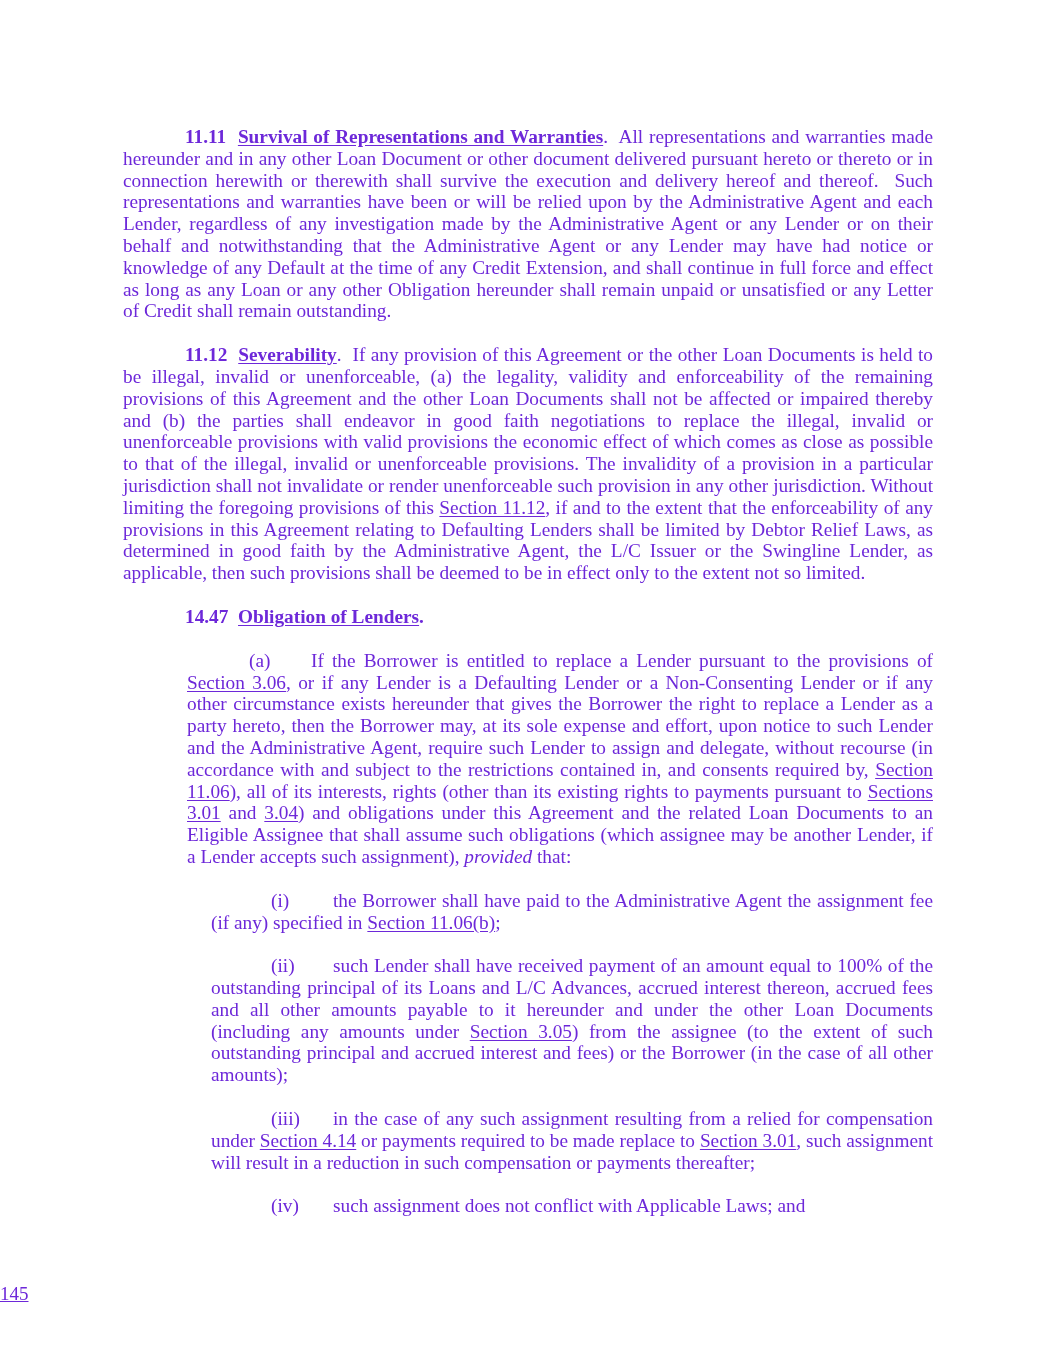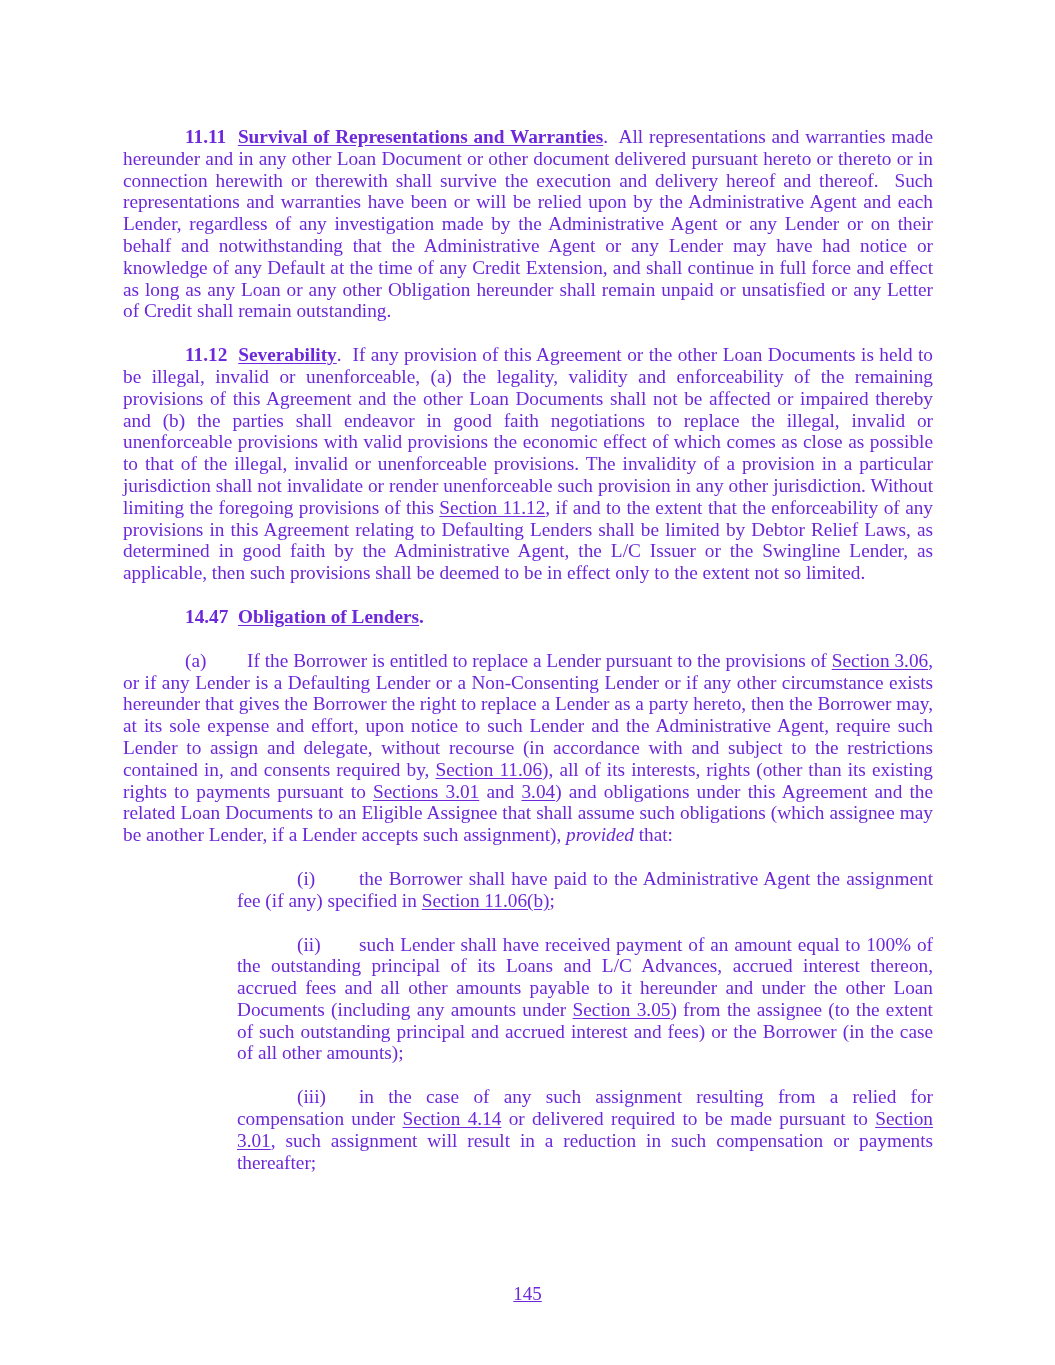--- a/index.html
+++ b/index.html
@@ -23,47 +23,48 @@
     width: 810px;
     font-size: 19.3px;
     line-height: 21.8px;
   }
   p.para {
     margin: 0 0 22px 0;
     padding: 0;
     text-align: justify;
     text-indent: 62px;
   }
-  p.level1 { }
-  p.level2 { margin-left: 114px; text-indent: 60px; }
+  p.level1 { margin-left: 64px; }
+  p.level2 { margin-left: 88px; text-indent: 60px; }
   .b { font-weight: bold; }
   .i { font-style: italic; }
   .u { text-decoration: underline; text-underline-offset: 2px; }
   .tab-label {
     display: inline-block;
     width: 62px;
     text-indent: 0;
   }
   .page-number {
     position: absolute;
     left: 0;
     top: 1283px;
     width: 100%;
-    text-align: center;
+    text-align: left;
     font-size: 19px;
     text-decoration: underline;
   }
 </style>
 </head>
 <body>
 
 <div class="page">
   <div class="content">
       <p class="para level0"><span class="b">11.11</span><span class="b">&nbsp; </span><span class="b u">Survival of Representations and Warranties</span><span>.&nbsp; All representations and warranties made hereunder and in any other Loan Document or other document delivered pursuant hereto or thereto or in connection herewith or therewith shall survive the execution and delivery hereof and thereof.&nbsp; Such representations and warranties have been or will be relied upon by the Administrative Agent and each Lender, regardless of any investigation made by the Administrative Agent or any Lender or on their behalf and notwithstanding that the Administrative Agent or any Lender may have had notice or knowledge of any Default at the time of any Credit Extension, and shall continue in full force and effect as long as any Loan or any other Obligation hereunder shall remain unpaid or unsatisfied or any Letter of Credit shall remain outstanding.</span></p>
       <p class="para level0"><span class="b">11.12</span><span class="b">&nbsp; </span><span class="b u">Severability</span><span>.&nbsp; If any provision of this Agreement or the other Loan Documents is held to be illegal, invalid or unenforceable, (a) the legality, validity and enforceability of the remaining provisions of this Agreement and the other Loan Documents shall not be affected or impaired thereby and (b) the parties shall endeavor in good faith negotiations to replace the illegal, invalid or unenforceable provisions with valid provisions the economic effect of which comes as close as possible to that of the illegal, invalid or unenforceable provisions. The invalidity of a provision in a particular jurisdiction shall not invalidate or render unenforceable such provision in any other jurisdiction. Without limiting the foregoing provisions of this </span><span class="u">Section 11.12</span><span>, if and to the extent that the enforceability of any provisions in this Agreement relating to Defaulting Lenders shall be limited by Debtor Relief Laws, as determined in good faith by the Administrative Agent, the L/C Issuer or the Swingline Lender, as applicable, then such provisions shall be deemed to be in effect only to the extent not so limited.</span></p>
       <p class="para level0"><span class="b">14.47</span><span class="b">&nbsp; </span><span class="b u">Obligation of Lenders</span><span class="b">.</span></p>
       <p class="para level1"><span class="tab-label">(a)</span><span>If the Borrower is entitled to replace a Lender pursuant to the provisions of </span><span class="u">Section 3.06</span><span>, or if any Lender is a Defaulting Lender or a Non-Consenting Lender or if any other circumstance exists hereunder that gives the Borrower the right to replace a Lender as a party hereto, then the Borrower may, at its sole expense and effort, upon notice to such Lender and the Administrative Agent, require such Lender to assign and delegate, without recourse (in accordance with and subject to the restrictions contained in, and consents required by, </span><span class="u">Section 11.06</span><span>), all of its interests, rights (other than its existing rights to payments pursuant to </span><span class="u">Sections 3.01</span><span> and </span><span class="u">3.04</span><span>) and obligations under this Agreement and the related Loan Documents to an Eligible Assignee that shall assume such obligations (which assignee may be another Lender, if a Lender accepts such assignment), </span><span class="i">provided</span><span> that:</span></p>
       <p class="para level2"><span class="tab-label">(i)</span><span>the Borrower shall have paid to the Administrative Agent the assignment fee (if any) specified in </span><span class="u">Section 11.06(b)</span><span>;</span></p>
       <p class="para level2"><span class="tab-label">(ii)</span><span>such Lender shall have received payment of an amount equal to 100% of the outstanding principal of its Loans and L/C Advances, accrued interest thereon, accrued fees and all other amounts payable to it hereunder and under the other Loan Documents (including any amounts under </span><span class="u">Section 3.05</span><span>) from the assignee (to the extent of such outstanding principal and accrued interest and fees) or the Borrower (in the case of all other amounts);</span></p>
-      <p class="para level2"><span class="tab-label">(iii)</span><span>in the case of any such assignment resulting from a relied for compensation under </span><span class="u">Section 4.14</span><span> or delivered required to be made pursuant to </span><span class="u">Section 3.01</span><span>, such assignment will result in a reduction in such compensation or payments thereafter;</span></p>
+      <p class="para level2"><span class="tab-label">(iii)</span><span>in the case of any such assignment resulting from a relied for compensation under </span><span class="u">Section 4.14</span><span> or payments required to be made replace to </span><span class="u">Section 3.01</span><span>, such assignment will result in a reduction in such compensation or payments thereafter;</span></p>
+      <p class="para level2"><span class="tab-label">(iv)</span><span>such assignment does not conflict with Applicable Laws; and</span></p>
     </div>
   <div class="page-number">145</div>
 </div>
 
 </body></html>

